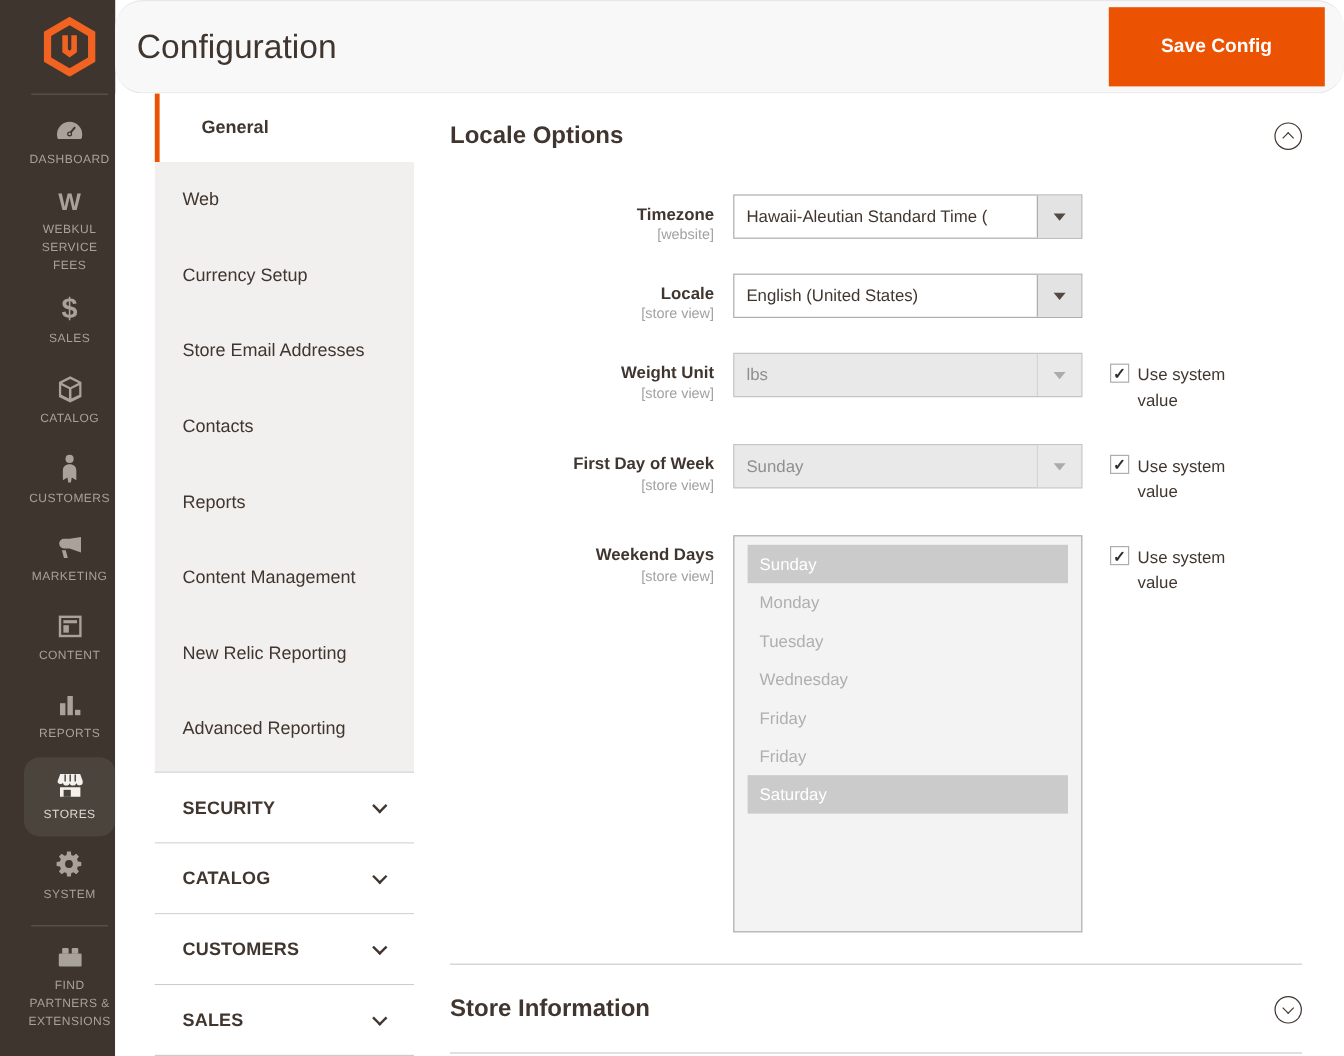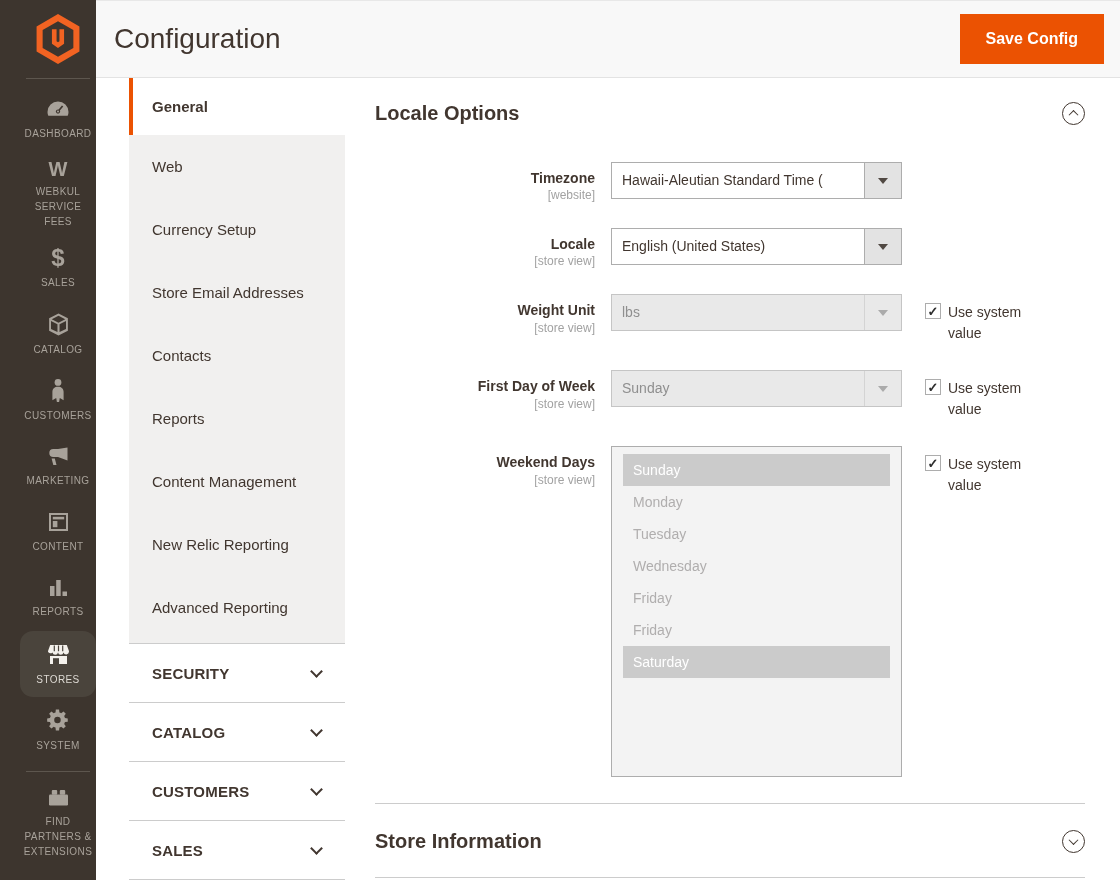--- a/index.html
+++ b/index.html
@@ -14,31 +14,31 @@
   .sb-item { width:100%; min-height:66px; display:flex; flex-direction:column; align-items:center; justify-content:center; gap:5px; cursor:pointer; color:#a8a29a; padding:6px 2px; }
   .sb-item.two-line { min-height:82px; }
   .sb-item .sb-label { font-size:10px; letter-spacing:.4px; text-align:center; line-height:1.5; max-width:88px; }
   .sb-item.active { background:#4a443c; color:#f4f1ec;border-radius:13px; }
   .sb-item.active .sb-label { color:#dedad4; }
   .sb-glyph { font-weight:bold; line-height:1; }
 
   
   .main-col { flex:1; display:flex; flex-direction:column; }
   .page-header { height:86px; background:#f8f8f8; border-top:1px solid #e8e8e8; border-bottom:1px solid #e3e3e3;
-                 display:flex; align-items:center; justify-content:space-between; padding:0 16px 0 18px; }
+                 display:flex; align-items:center; justify-content:space-between; padding:0 16px 0 18px;border-radius:23px; }
   .page-title { font-size:28px; font-weight:400; color:#41362f; }
   .save-btn { background:#eb5202; color:#fff; border:none; font-family:inherit; font-size:16px; font-weight:700;
-              height:50px; padding:0 26px; cursor:pointer; }
+              height:66px; padding:0 44px; cursor:pointer; }
 
   .body-row { flex:1; display:flex; align-items:stretch; background:#fff; }
 
   
   .config-nav { width:216px; min-width:216px; margin-left:33px; }
   .cn-active { background:#fff; border-left:4px solid #eb5202; height:57px; display:flex; align-items:center;
-               padding-left:19px; font-weight:700; font-size:15px; cursor:pointer; }
+               padding-left:35px; font-weight:700; font-size:15px; cursor:pointer; }
   .cn-list { background:#f1f0ef; padding-bottom:4px; }
   .cn-item { height:63px; display:flex; align-items:center; padding-left:23px; font-size:15px; color:#41362f; cursor:pointer; }
   .cn-sections { border-top:1px solid #ccc; }
   .cn-section { height:59px; border-bottom:1px solid #ccc; display:flex; align-items:center; justify-content:space-between;
                 padding:0 24px 0 23px; font-weight:700; font-size:15px; letter-spacing:.2px; cursor:pointer; background:#fff; }
   .chev-down { width:9px; height:9px; border-right:2px solid #41362f; border-bottom:2px solid #41362f;
                transform:rotate(45deg); margin-top:-4px; }
 
   
   .content { flex:1; padding:24px 35px 0 30px; }

